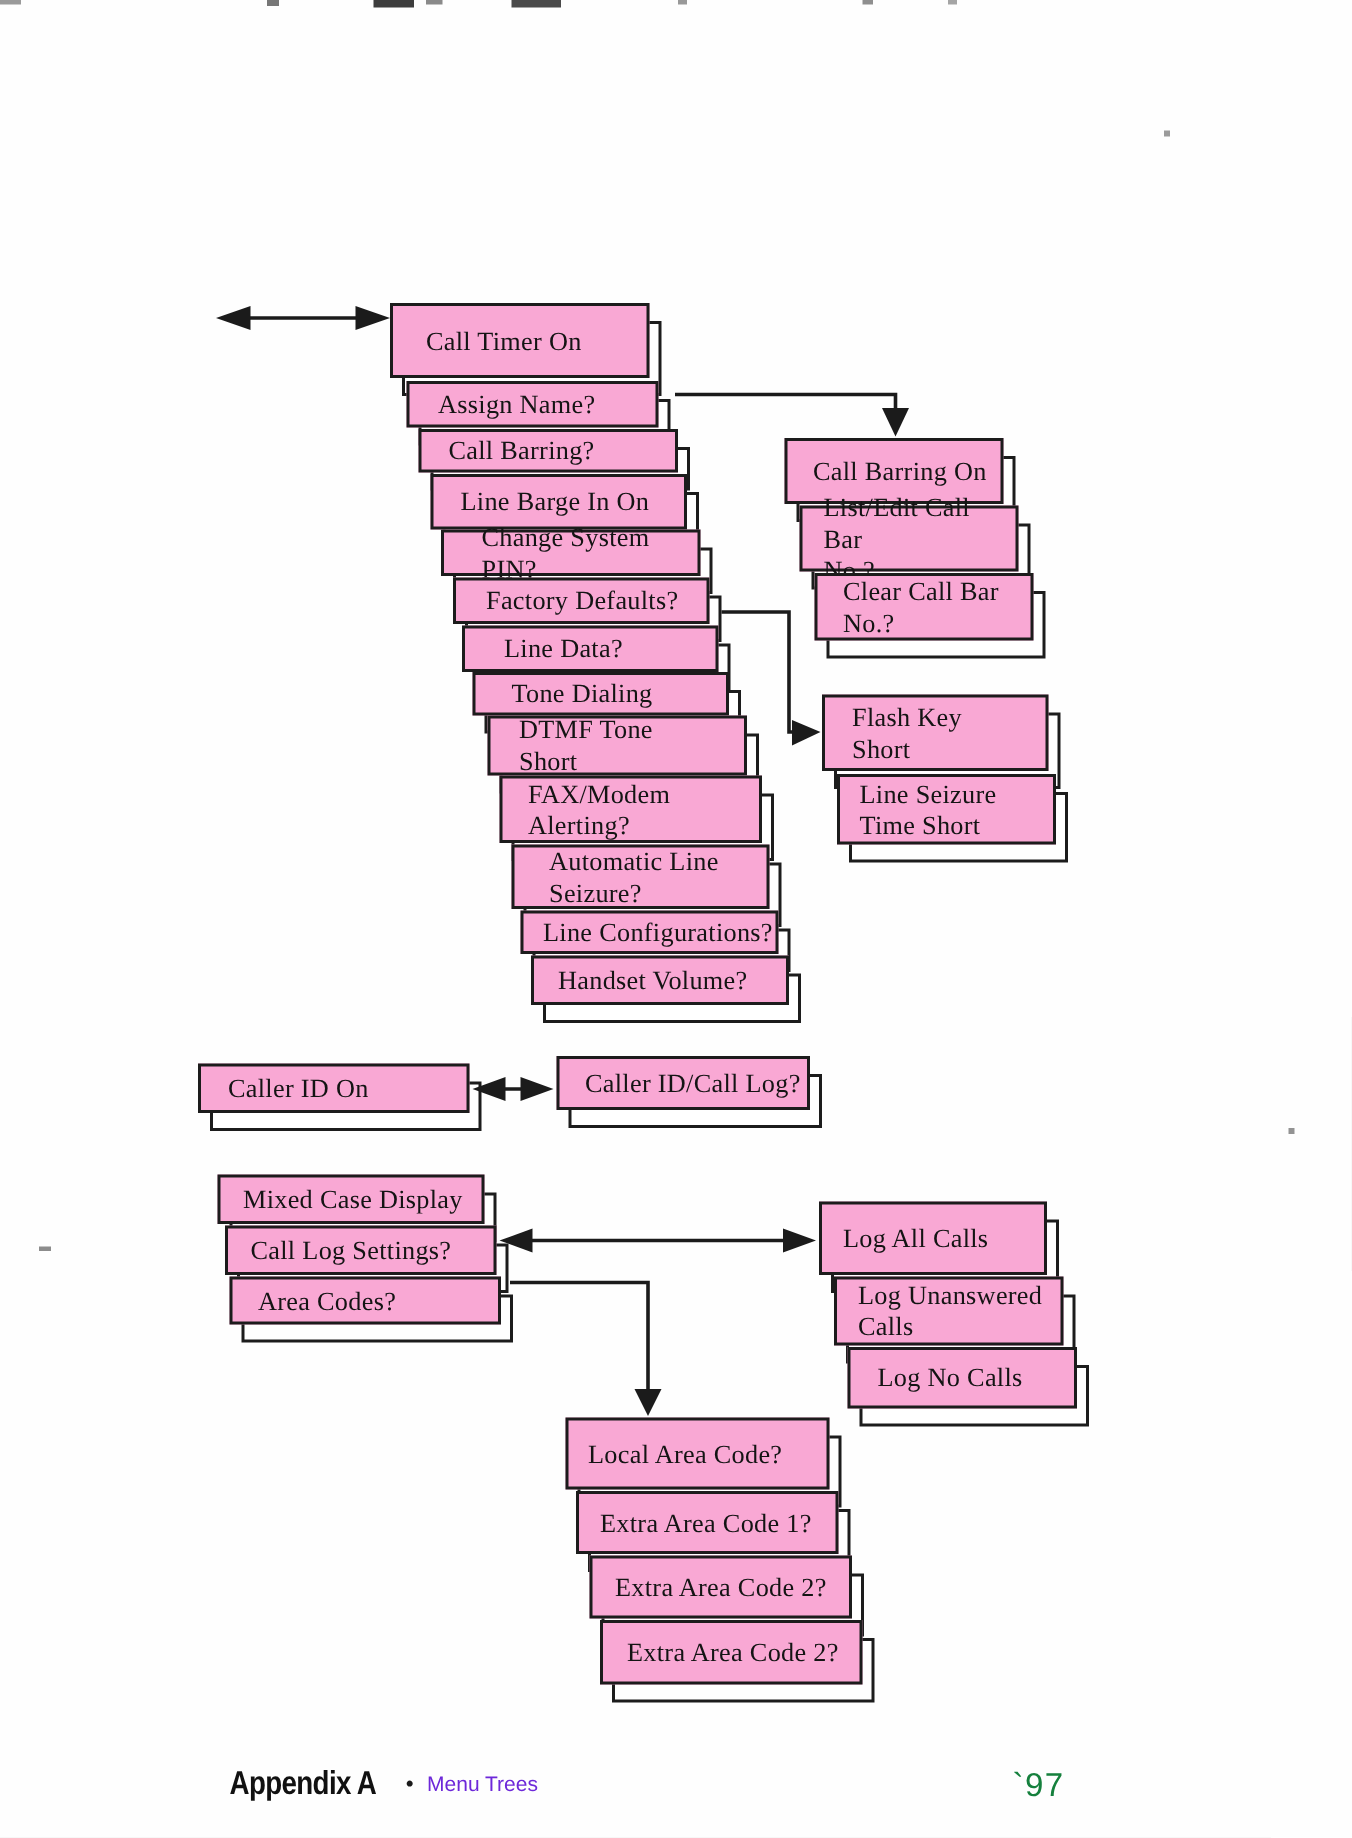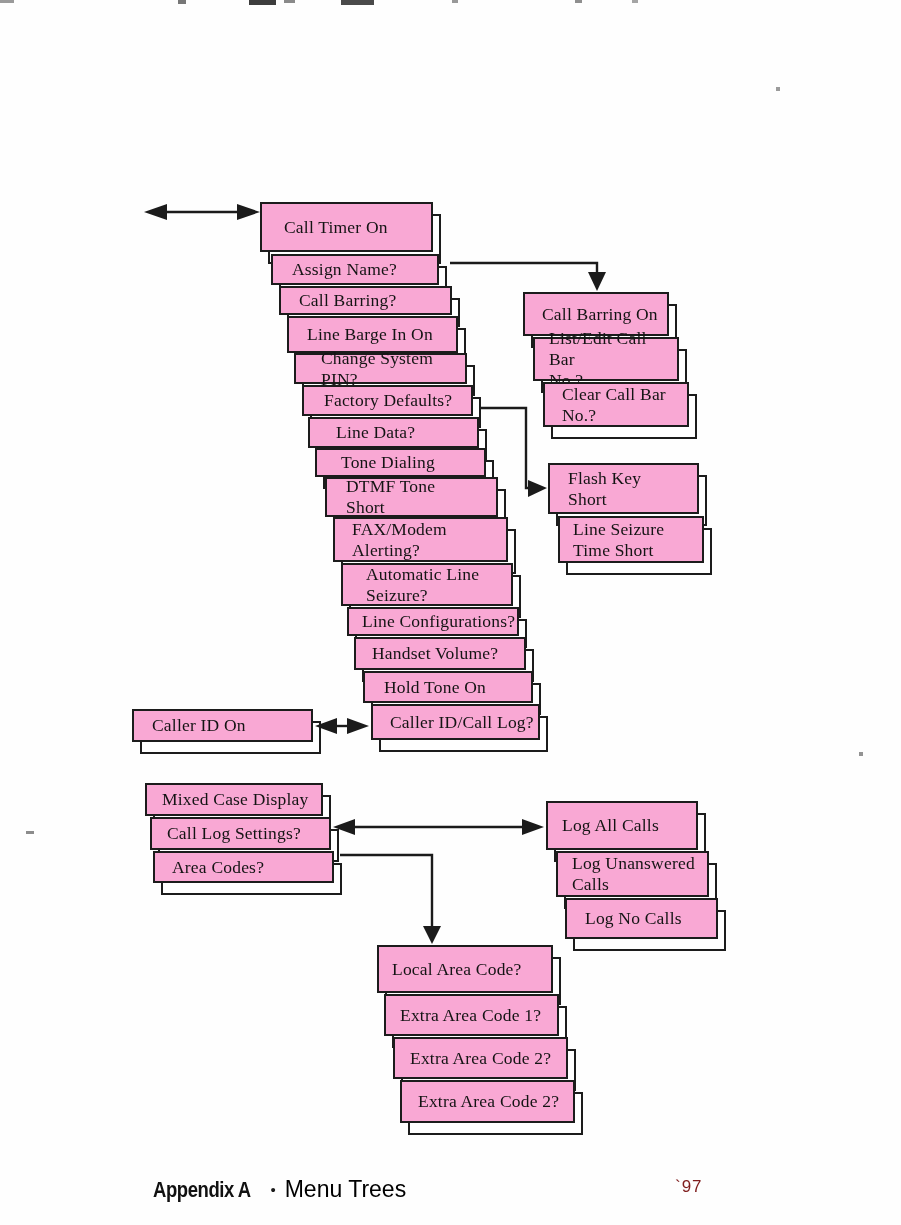--- a/index.html
+++ b/index.html
@@ -34,24 +34,24 @@
   .footer{
     position:absolute;left:153px;top:1176px;z-index:20;
     display:flex;align-items:center;gap:9px;
     font-family:"Liberation Sans", sans-serif;color:#111;
   }
   .footer .appendix{
     font-weight:700;font-size:22px;letter-spacing:-.5px;
     transform:scaleX(.84);transform-origin:left center;display:inline-block;
   }
   .footer .bullet{font-size:15px;margin-left:-8px;color:#1a1a1a;}
-  .footer .section{font-size:23px;color:#000000;}
+  .footer .section{font-size:14px;color:#6d28d9;}
   .pagenum{
     position:absolute;left:675px;top:1177px;z-index:20;
-    font-family:"Liberation Sans", sans-serif;font-size:17px;color:#7f1d1d;
+    font-family:"Liberation Sans", sans-serif;font-size:22px;color:#15803d;
     letter-spacing:1px;
   }
 </style>
 </head>
 <body>
 
 <div class="canvas">
 
   <div>
     <span class="artifact" style="left:0;top:0;width:14px;height:3px;background:#9a9a9a;"></span>
@@ -141,26 +141,20 @@
     <span class="face">
         <span class="lbl">Line Configurations?</span>
       </span>
   </div>
   <div class="node" style="--x:354px;--y:637px;--w:172px;--h:33px;--pl:16px;">
     <span class="sh"></span>
     <span class="face">
         <span class="lbl">Handset Volume?</span>
       </span>
   </div>
-  <div class="node" style="--x:363px;--y:671px;--w:170px;--h:32px;--pl:19px;">
-    <span class="sh"></span>
-    <span class="face">
-        <span class="lbl">Hold Tone On</span>
-      </span>
-  </div>
   <div class="node" style="--x:371px;--y:704px;--w:169px;--h:36px;--pl:17px;">
     <span class="sh"></span>
     <span class="face">
         <span class="lbl">Caller ID/Call Log?</span>
       </span>
   </div>
 
   <div class="node" style="--x:523px;--y:292px;--w:146px;--h:44px;--pl:17px;">
     <span class="sh"></span>
     <span class="face">

